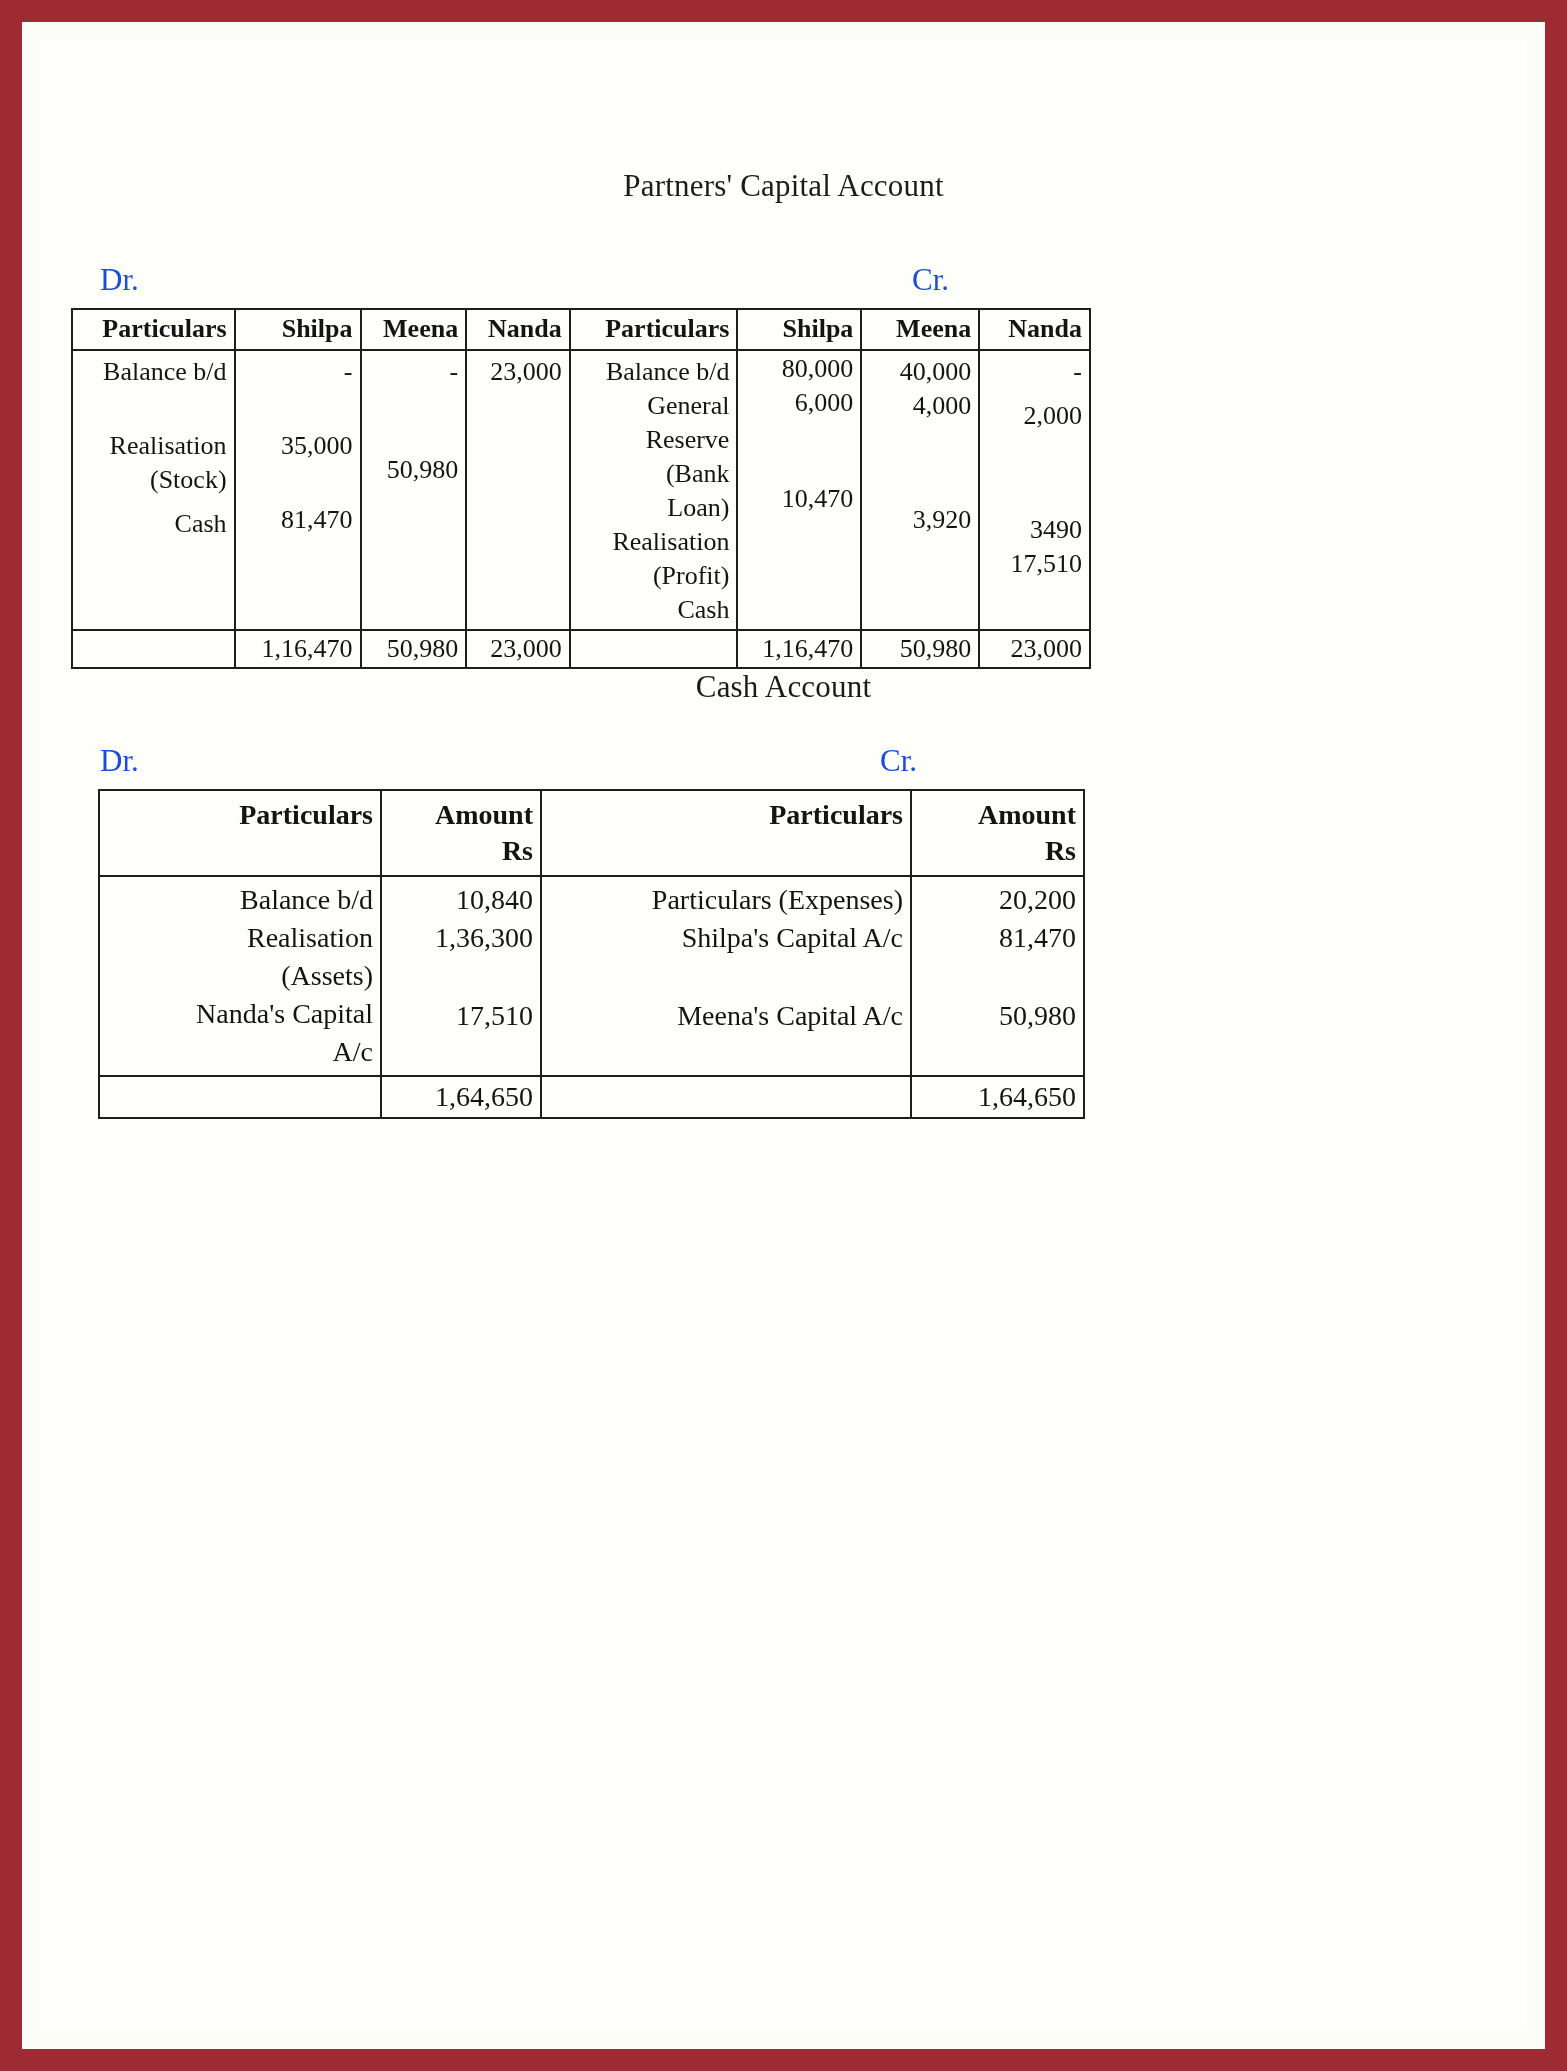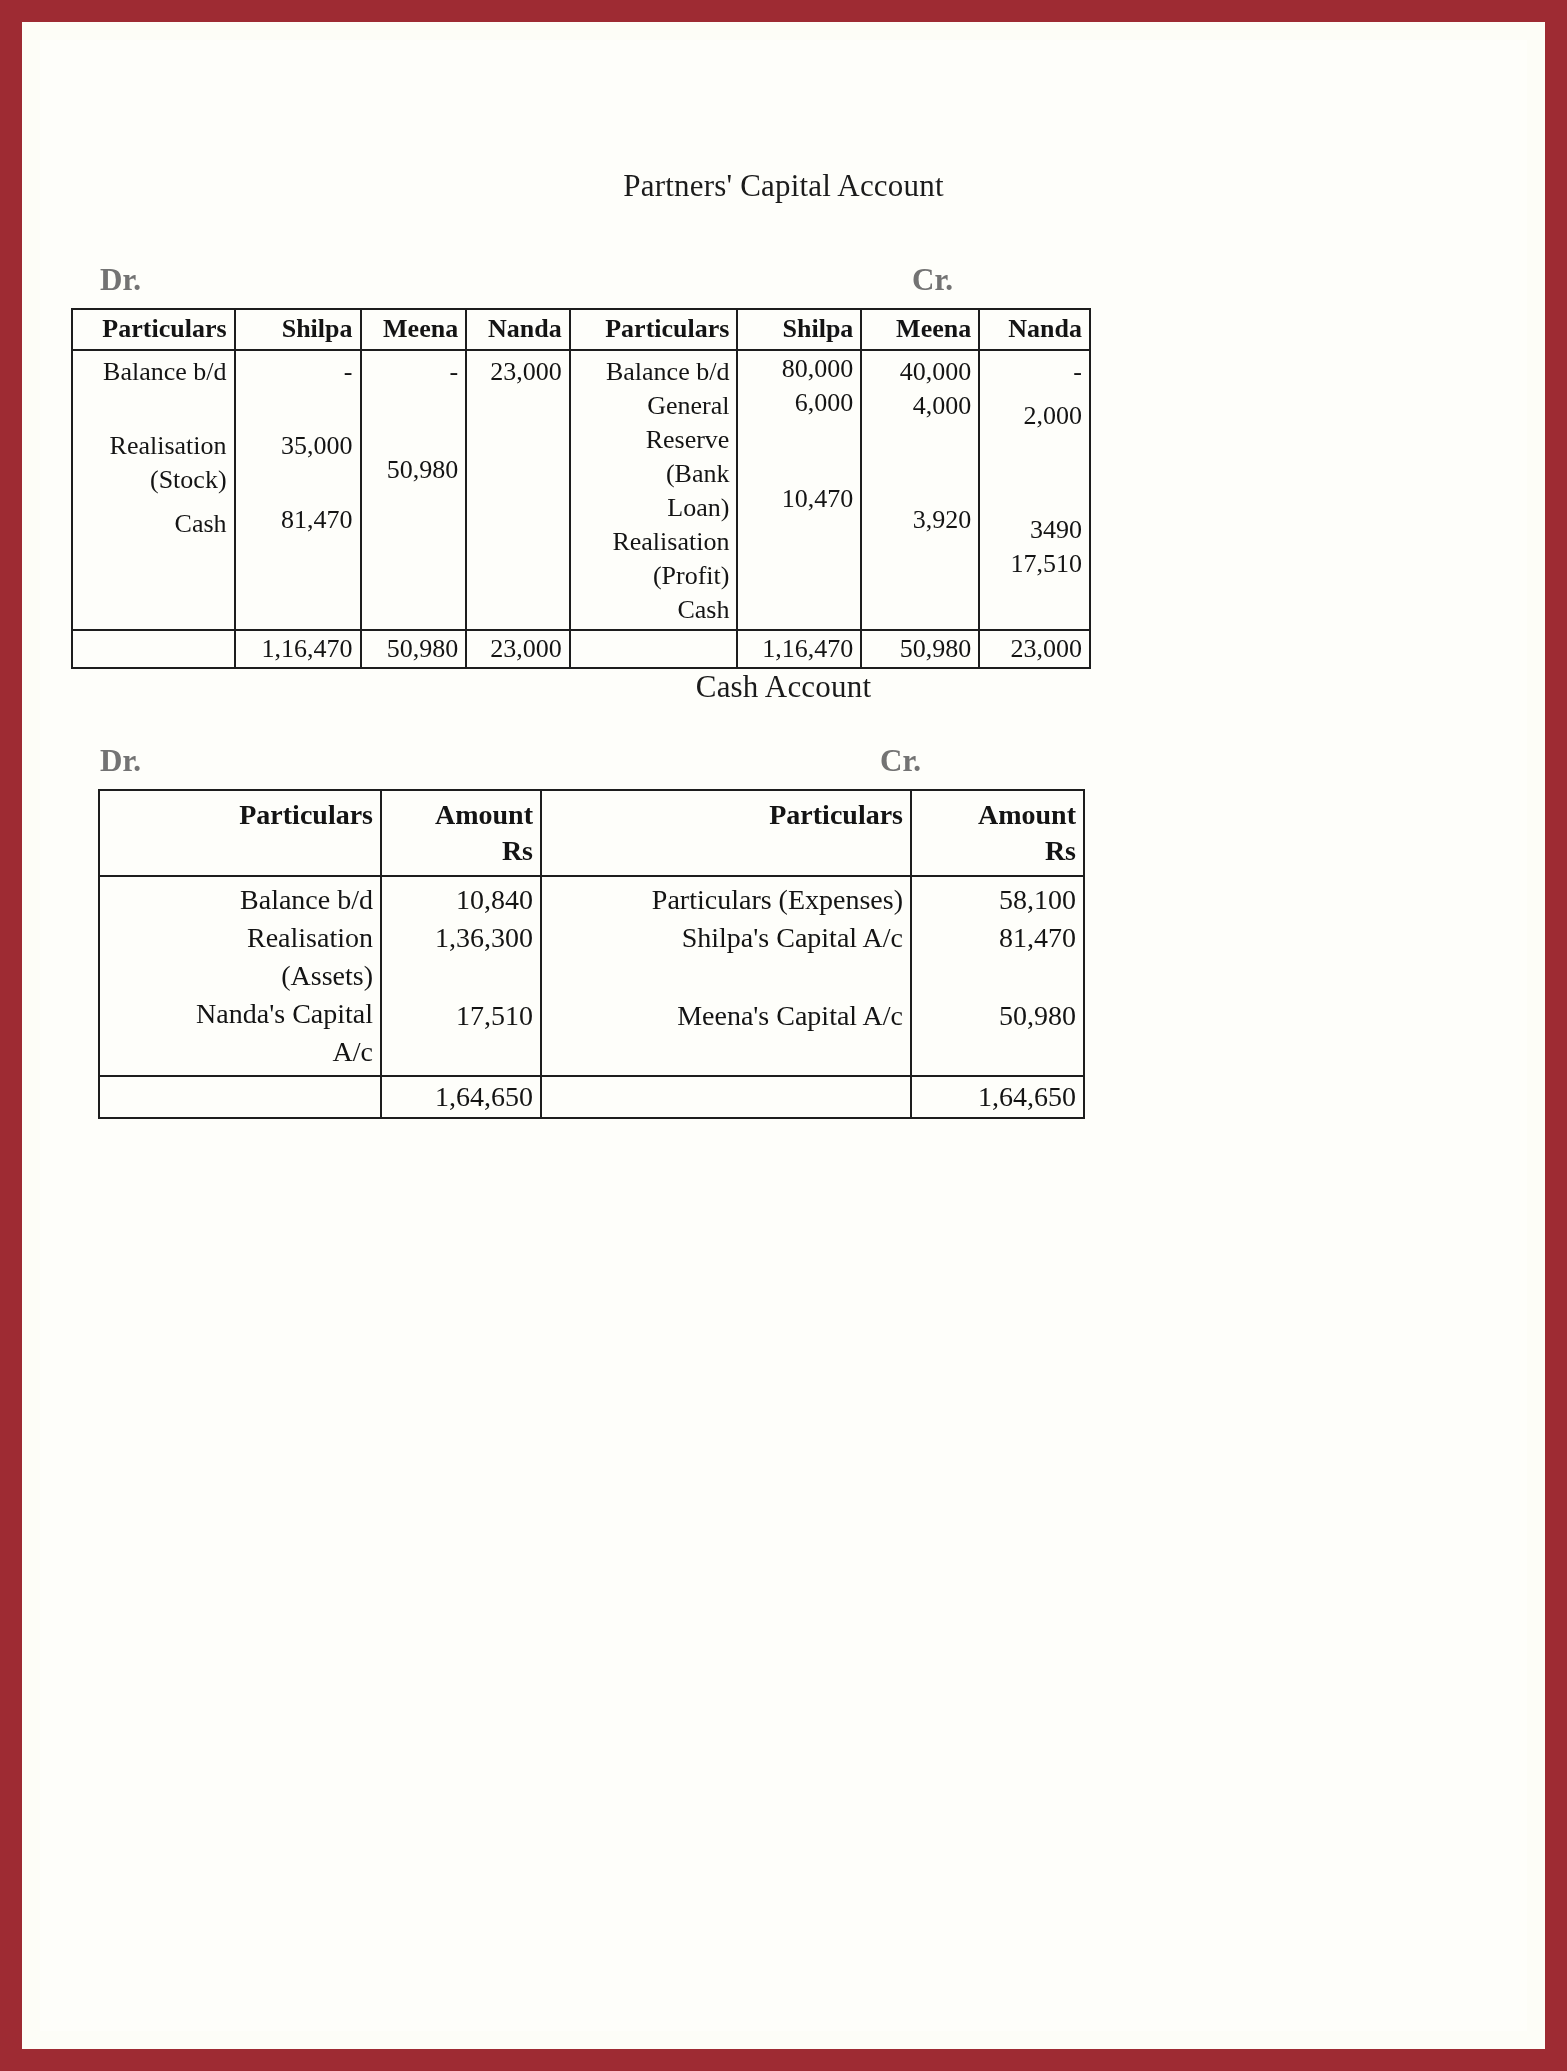--- a/index.html
+++ b/index.html
@@ -49,23 +49,23 @@
   }
   #title-capital { margin-top: 128px; }
   #title-cash { }
 
   .drcr-row {
     position: relative;
     height: 46px;
   }
   .dr-label, .cr-label {
     position: absolute;
-    font-weight: bold;
+    font-weight: normal;
     font-size: 31px;
-    color: #737373;
+    color: #1d4ed8;
   }
 
   
   .cap-wrap { padding: 0 0 0 0; }
   table.acct {
     border-collapse: collapse;
     table-layout: fixed;
     color: #141414;
   }
   table.acct td, table.acct th {
@@ -289,21 +289,21 @@
           <span class="gap-m"></span>
           <span class="stack nowrap">17,510</span>
         </td>
         <td>
           <span class="stack nowrap">Particulars (Expenses)</span>
           <span class="stack nowrap">Shilpa's Capital A/c</span>
           <span class="gap-m"></span>
           <span class="stack nowrap">Meena's Capital A/c</span>
         </td>
         <td>
-          <span class="stack nowrap">58,100</span>
+          <span class="stack nowrap">20,200</span>
           <span class="stack nowrap">81,470</span>
           <span class="gap-m"></span>
           <span class="stack nowrap">50,980</span>
         </td>
       </tr>
       <tr class="total-row">
         <td></td>
         <td style="font-size:28px;">1,64,650</td>
         <td></td>
         <td style="font-size:28px;">1,64,650</td>

